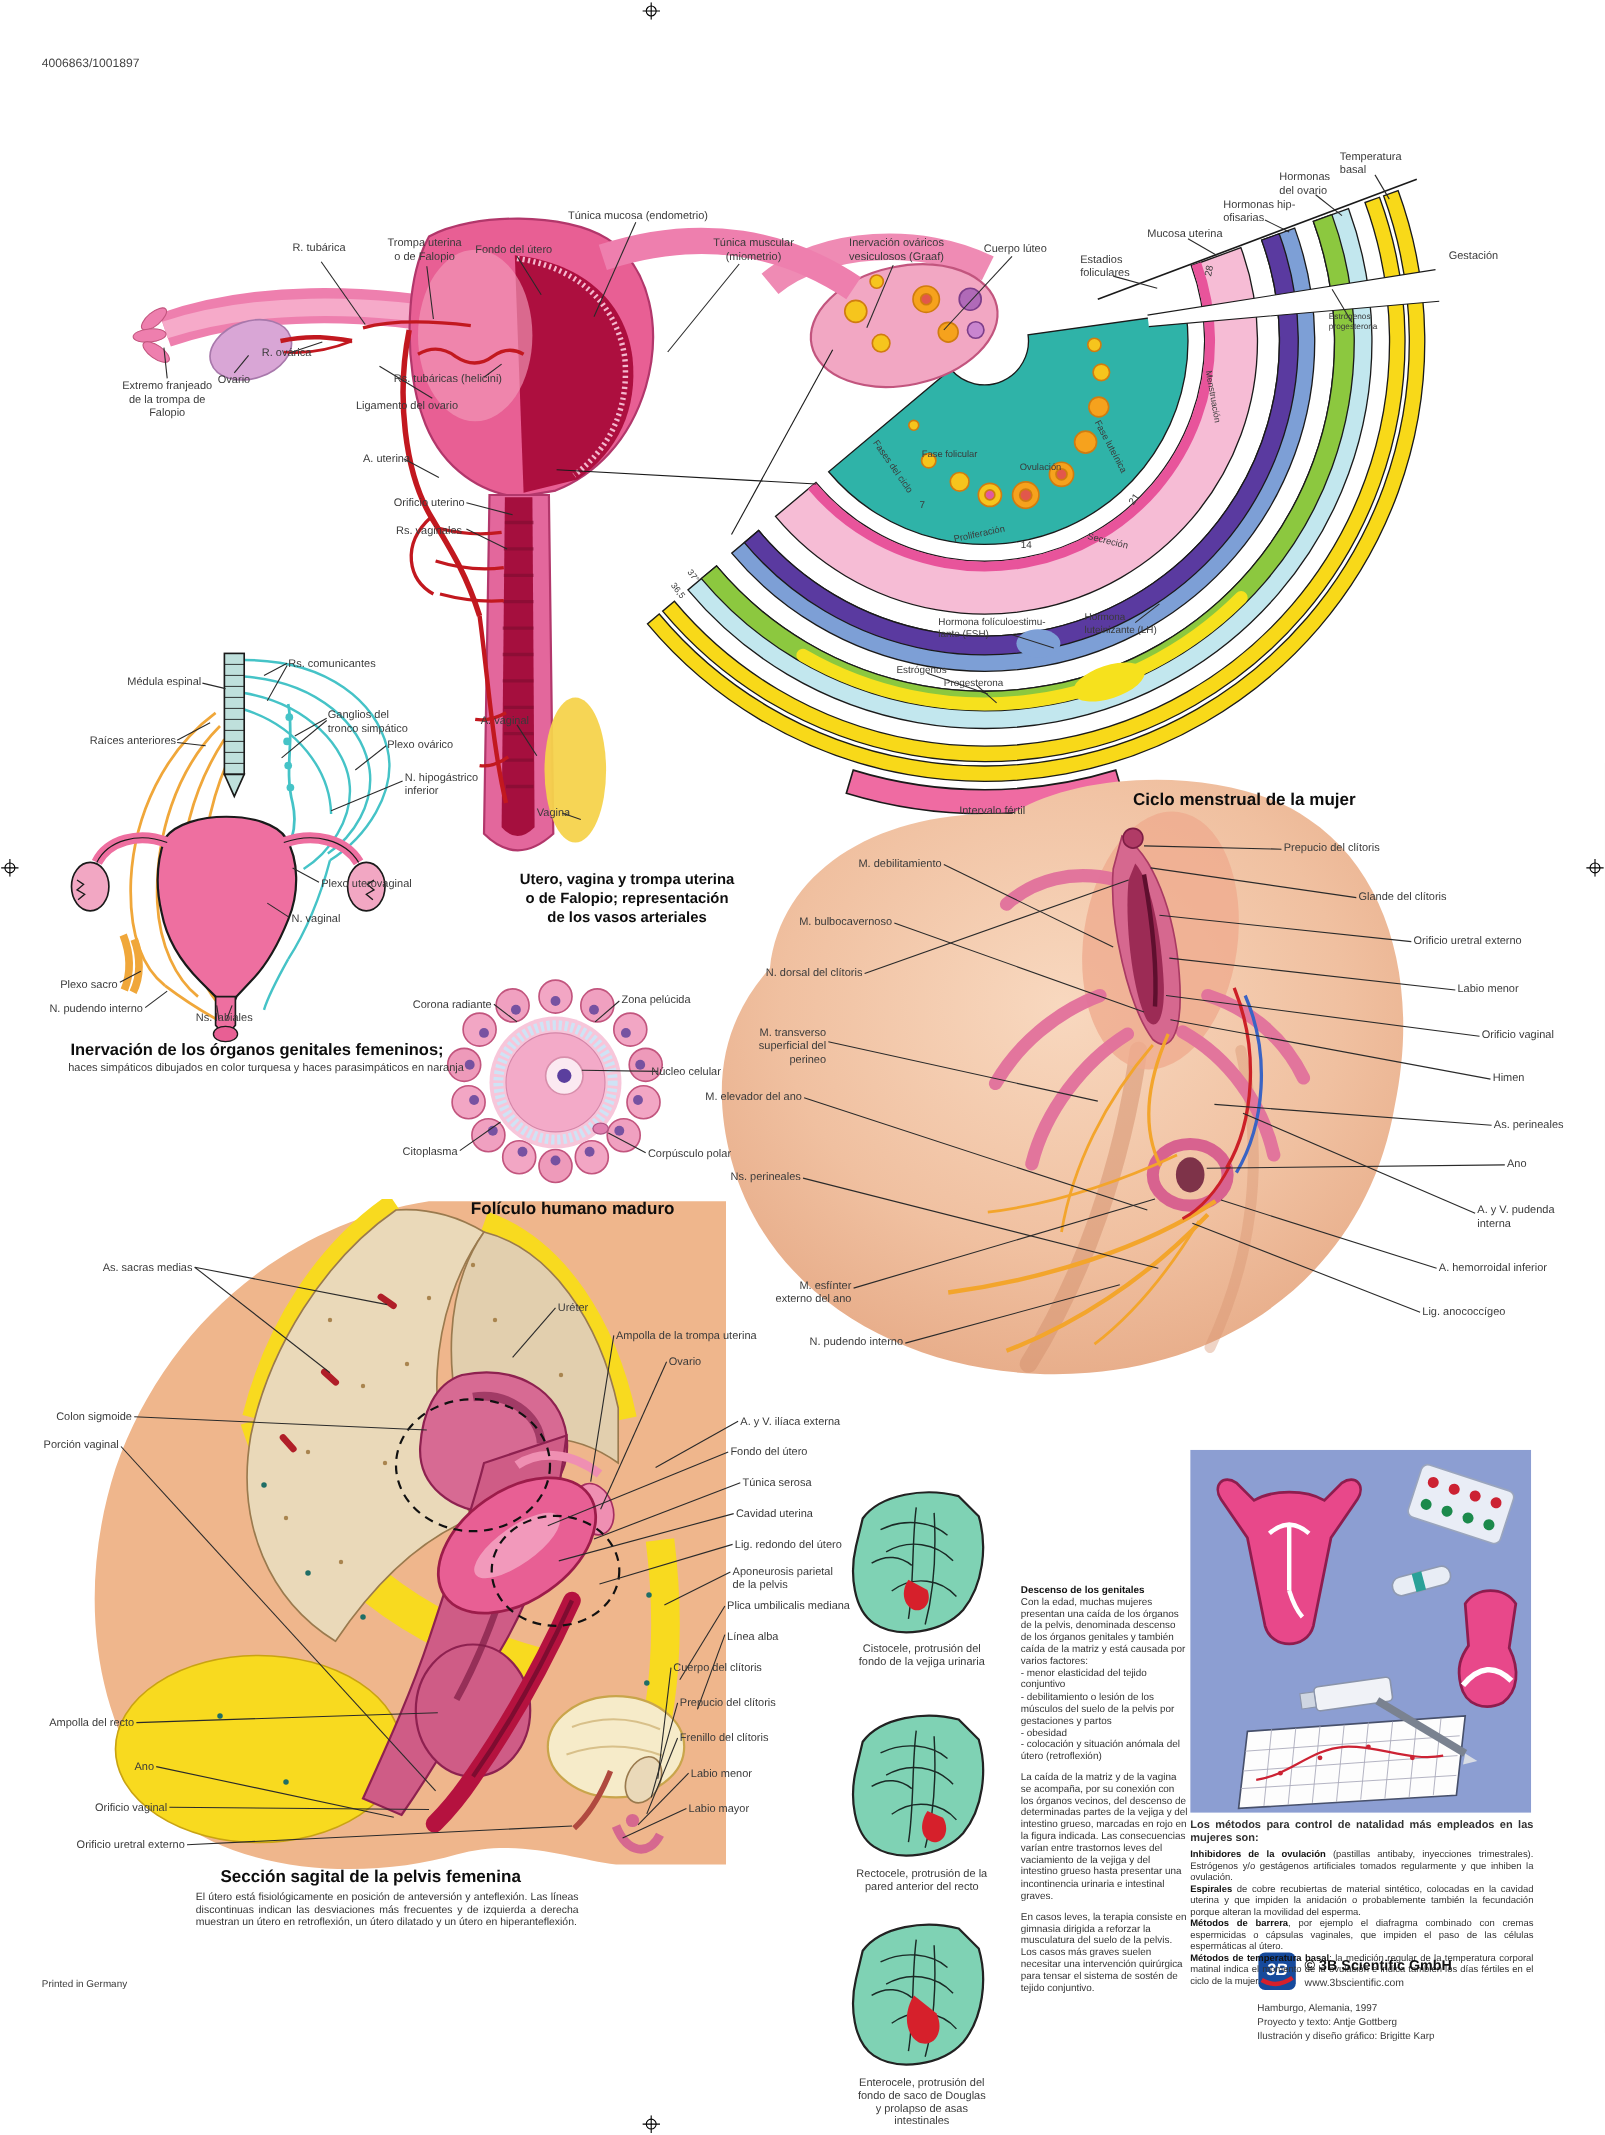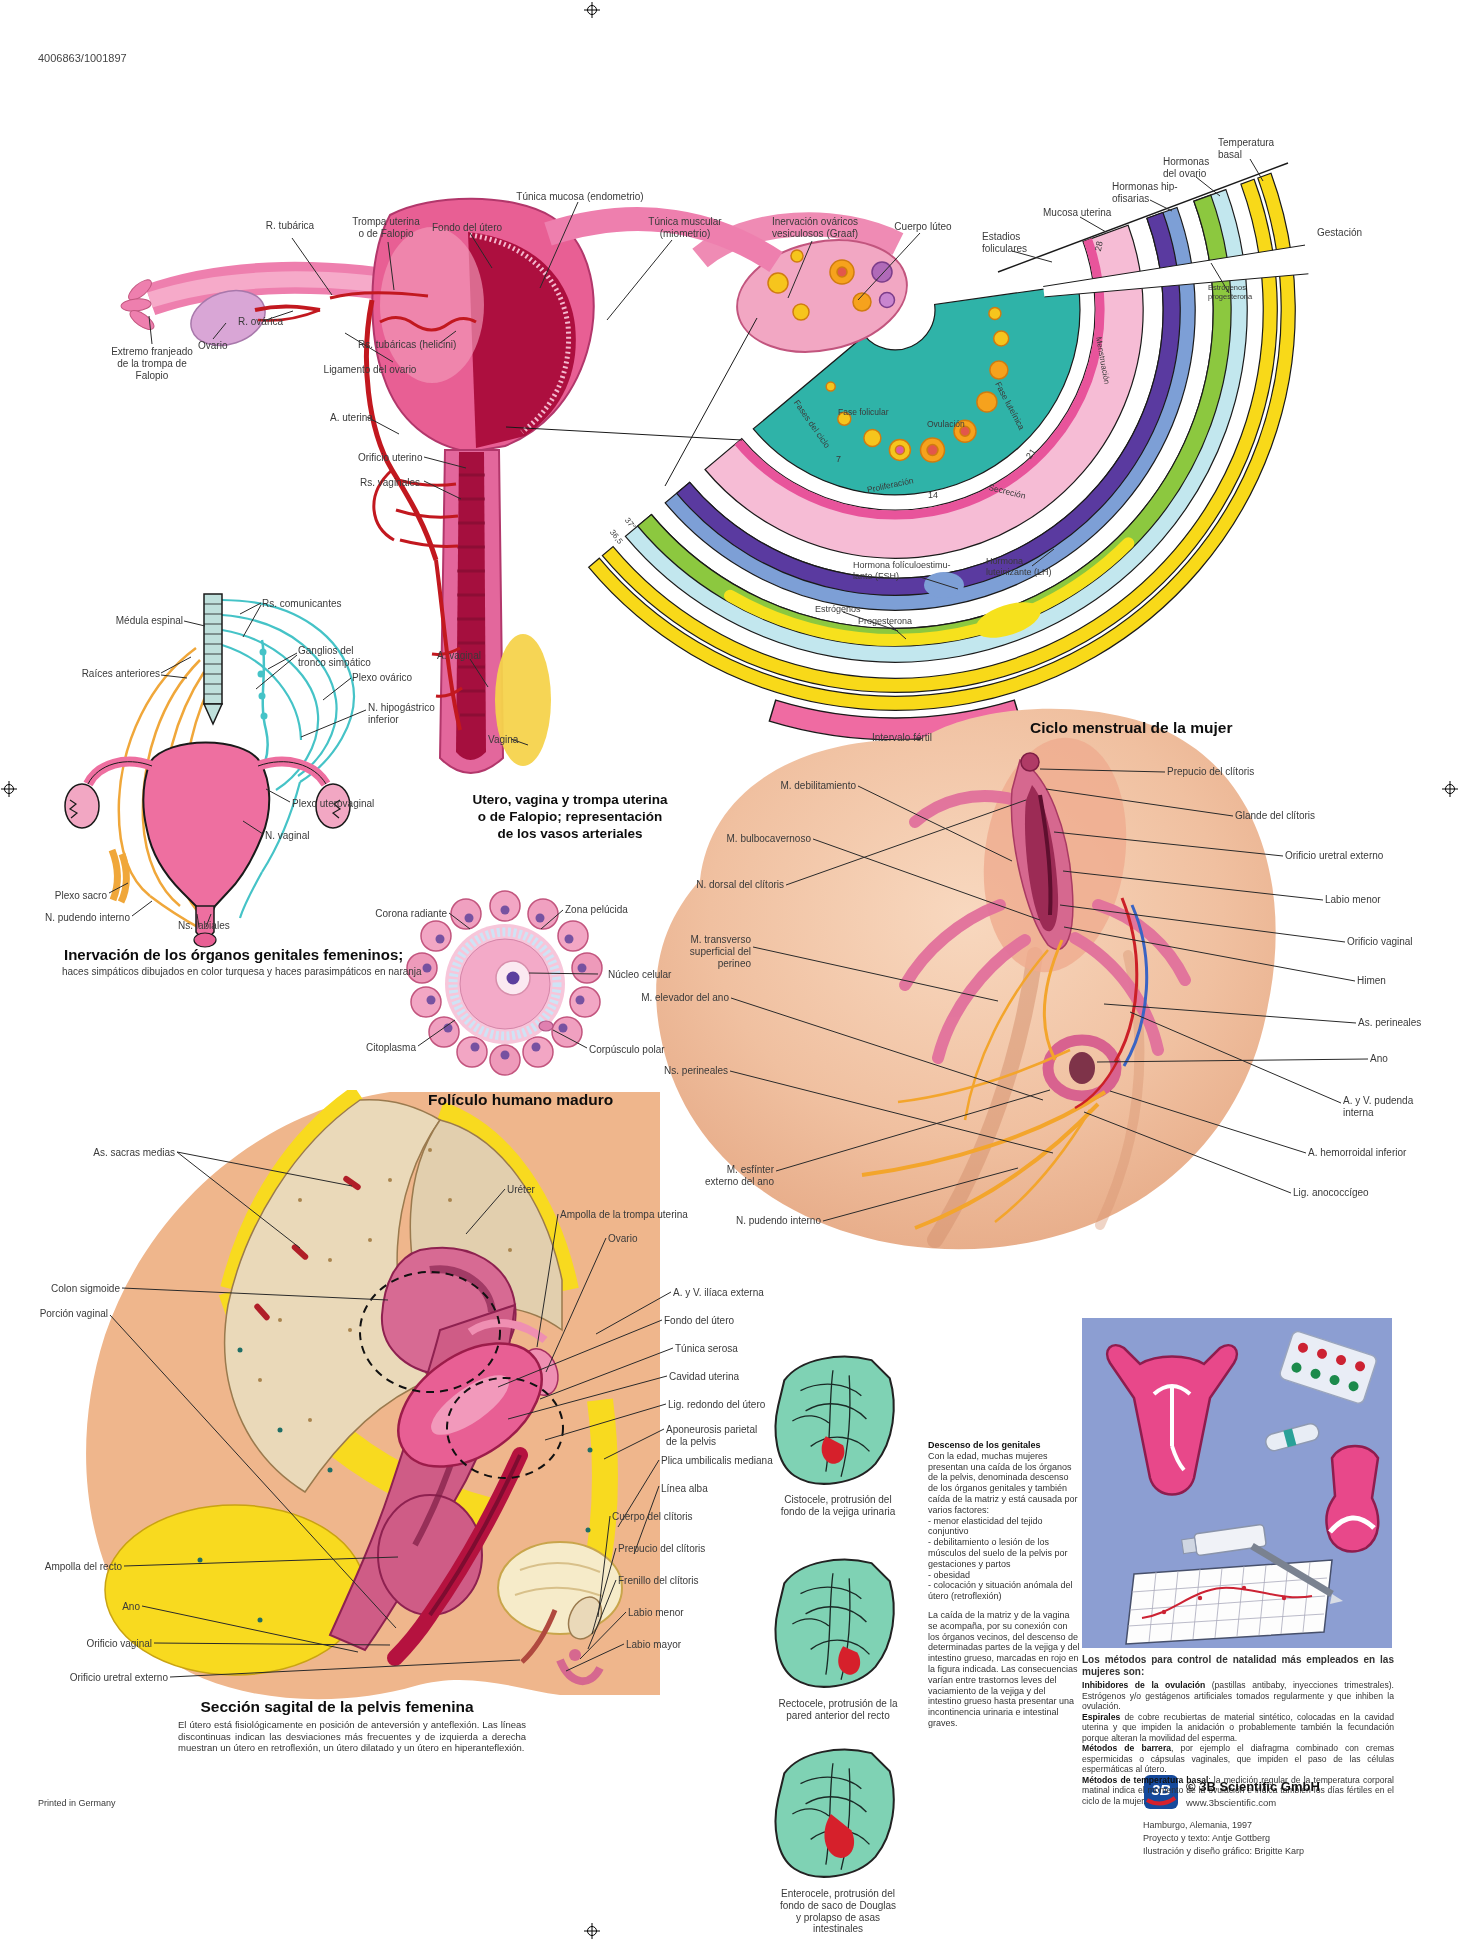--- a/index.html
+++ b/index.html
@@ -580,21 +580,21 @@
   <div class="L" style="left:292px;top:798px">Plexo uterovaginal</div>
   <div class="L" style="left:265px;top:830px">N. vaginal</div>
   <div class="L r" style="left:107px;top:890px">Plexo sacro</div>
   <div class="L r" style="left:130px;top:912px">N. pudendo interno</div>
   <div class="L" style="left:178px;top:920px">Ns. labiales</div>
   <div class="L cap" style="left:64px;top:946px">Inervación de los órganos genitales femeninos;</div>
   <div class="L" style="left:62px;top:966px;font-size:10px">haces simpáticos dibujados en color turquesa y haces parasimpáticos en naranja</div>
 
   <div class="L r" style="left:447px;top:908px">Corona radiante</div>
   <div class="L" style="left:565px;top:904px">Zona pelúcida</div>
-  <div class="L" style="left:608px;top:969px">Núcleo celular</div>
+  <div class="L" style="left:592px;top:969px">Núcleo celular</div>
   <div class="L r" style="left:416px;top:1042px">Citoplasma</div>
   <div class="L" style="left:589px;top:1044px">Corpúsculo polar</div>
   <div class="L cap" style="left:428px;top:1090px;font-size:15.5px">Folículo humano maduro</div>
 
   <div class="L r" style="left:856px;top:780px">M. debilitamiento</div>
   <div class="L r" style="left:811px;top:833px">M. bulbocavernoso</div>
   <div class="L r" style="left:784px;top:879px">N. dorsal del clítoris</div>
   <div class="L r" style="left:751px;top:934px">M. transverso
 superficial del
 perineo</div>
@@ -655,20 +655,21 @@
 intestinales</div>
 
   <div class="block" style="left:928px;top:1440px;width:152px;font-size:9px;line-height:1.2;text-align:left">
     <b>Descenso de los genitales</b>
     <div>Con la edad, muchas mujeres presentan una caída de los órganos de la pelvis, denominada descenso de los órganos genitales y también caída de la matriz y está causada por varios factores:</div>
     <div>- menor elasticidad del tejido conjuntivo</div>
     <div>- debilitamiento o lesión de los músculos del suelo de la pelvis por gestaciones y partos</div>
     <div>- obesidad</div>
     <div>- colocación y situación anómala del útero (retroflexión)</div>
     <div style="margin-top:8px">La caída de la matriz y de la vagina se acompaña, por su conexión con los órganos vecinos, del descenso de determinadas partes de la vejiga y del intestino grueso, marcadas en rojo en la figura indicada. Las consecuencias varían entre trastornos leves del vaciamiento de la vejiga y del intestino grueso hasta presentar una incontinencia urinaria e intestinal graves.</div>
+    <div style="margin-top:8px">En casos leves, la terapia consiste en gimnasia dirigida a reforzar la musculatura del suelo de la pelvis. Los casos más graves suelen necesitar una intervención quirúrgica para tensar el sistema de sostén de tejido conjuntivo.</div>
   </div>
 
   <div class="block" style="left:1082px;top:1654px;width:312px;font-size:8.6px;line-height:1.22">
     <div style="font-size:10px;font-weight:bold;margin-bottom:2px">Los métodos para control de natalidad más empleados en las mujeres son:</div>
     <div><b>Inhibidores de la ovulación</b><span> (pastillas antibaby, inyecciones trimestrales). Estrógenos y/o gestágenos artificiales tomados regularmente y que inhiben la ovulación.</span></div>
     <div><b>Espirales</b><span> de cobre recubiertas de material sintético, colocadas en la cavidad uterina y que impiden la anidación o probablemente también la fecundación porque alteran la movilidad del esperma.</span></div>
     <div><b>Métodos de barrera</b><span>, por ejemplo el diafragma combinado con cremas espermicidas o cápsulas vaginales, que impiden el paso de las células espermáticas al útero.</span></div>
     <div><b>Métodos de temperatura basal</b><span>: la medición regular de la temperatura corporal matinal indica el momento de la ovulación e indica también los días fértiles en el ciclo de la mujer.</span></div>
   </div>
 

